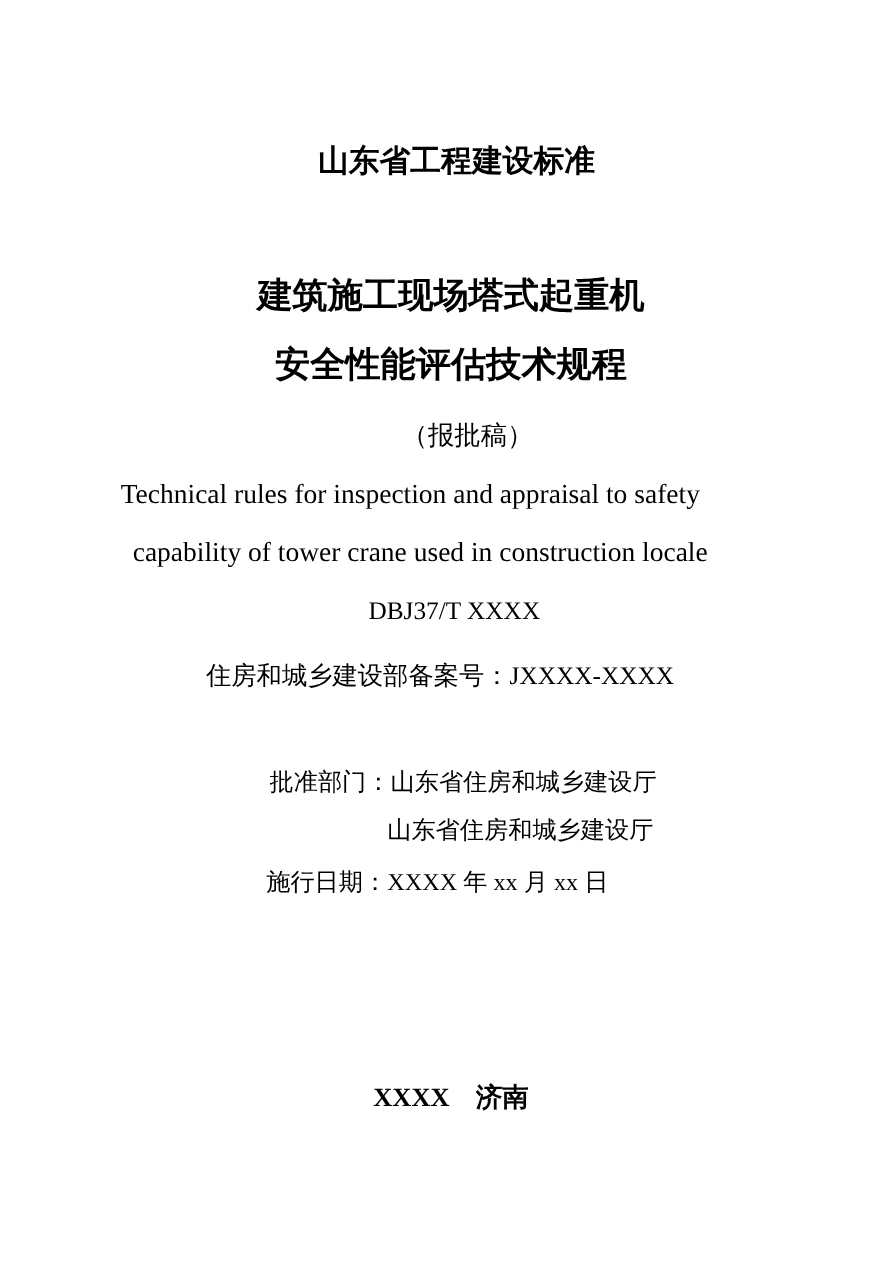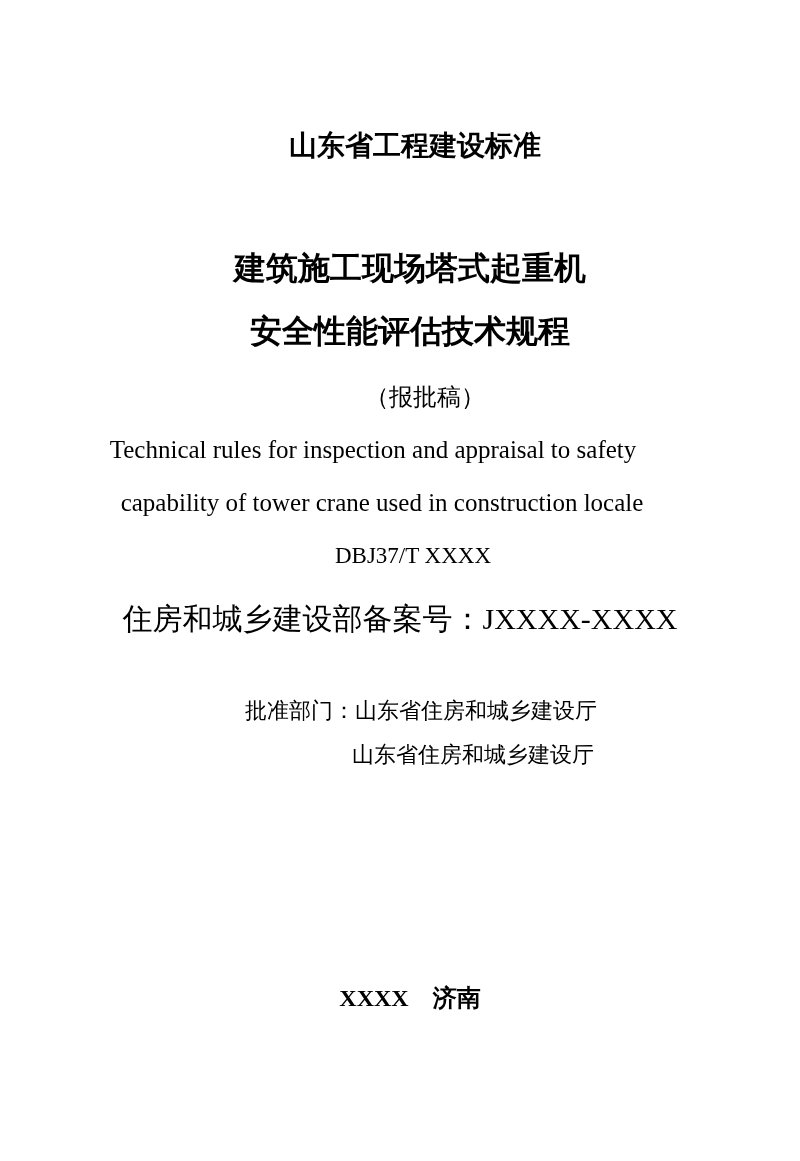--- a/index.html
+++ b/index.html
@@ -59,21 +59,21 @@
     font-size: 25px;
     transform: translateX(-18px);
   }
   .standard-number {
     top: 543px;
     font-size: 23px;
     transform: translateX(13px);
   }
   .record-number {
     top: 602px;
-    font-size: 30px;
+    font-size: 23px;
   }
   .left-line {
     position: absolute;
     white-space: pre;
     line-height: 1.1;
     font-size: 22px;
     color: #000000;
     text-align: left;
     right: auto;
   }
@@ -114,16 +114,17 @@
   <div class="line english-title-2">capability of tower crane used in construction locale</div>
 
   <div class="line standard-number">DBJ37/T XXXX</div>
 
   <div class="line record-number">住房和城乡建设部备案号：JXXXX-XXXX</div>
 
   <div class="left-line approval-line1">批准部门：山东省住房和城乡建设厅</div>
 
   <div class="left-line approval-line2">山东省住房和城乡建设厅</div>
 
+  <div class="left-line implementation-date">施行日期：XXXX 年 xx 月 xx 日</div>
 
   <div class="line footer-line">XXXX　济南</div>
 
 </div>
 
 </body></html>

